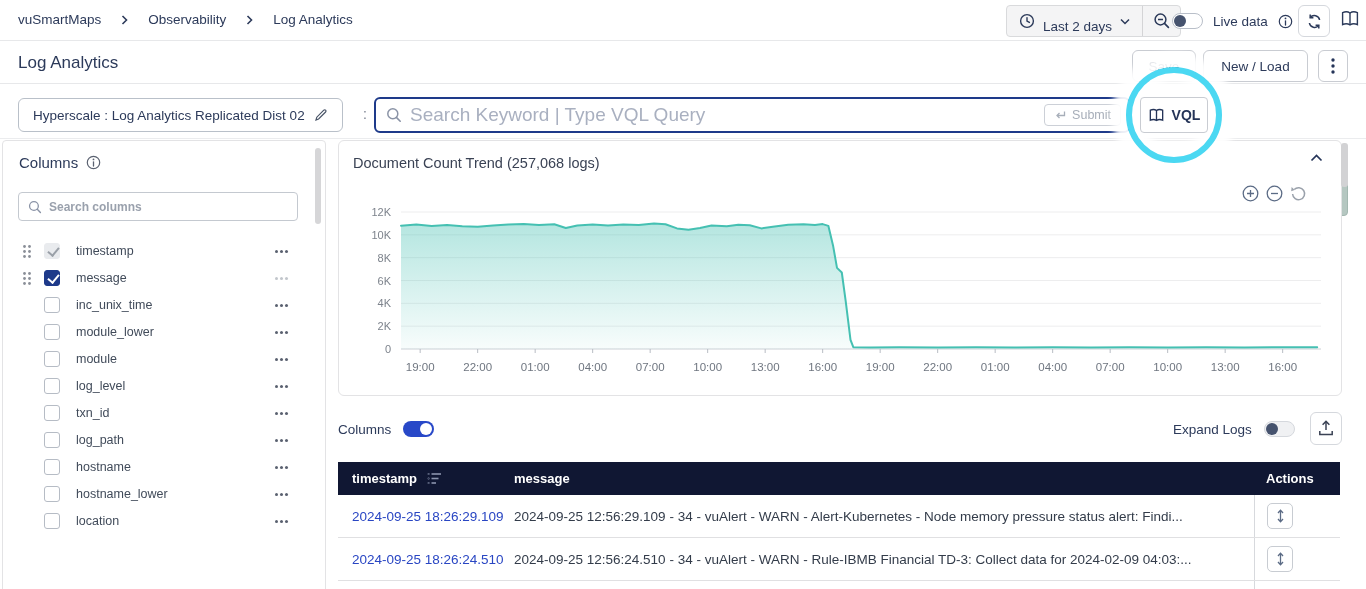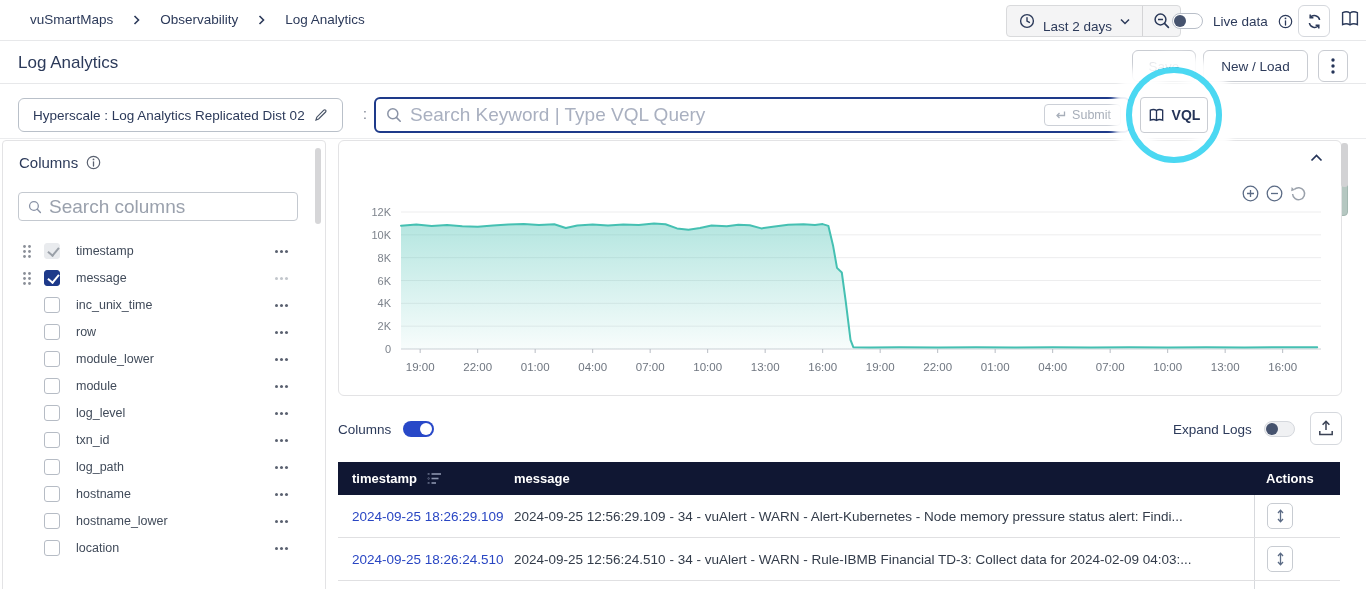--- a/index.html
+++ b/index.html
@@ -3,21 +3,21 @@
 <meta charset="utf-8">
 <style>
   * { margin:0; padding:0; box-sizing:border-box; }
   html,body { background:#fff; }
   .screen {
     position:relative; width:1366px; height:589px; overflow:hidden;
     background:#fff; font-family:"Liberation Sans", sans-serif; color:#2c3a5a;
   }
   
   .topbar { position:absolute; left:0; top:0; width:1366px; height:41px; border-bottom:1px solid #e7e8ea; background:#fff; }
-  .crumbs { position:absolute; left:18px; top:12px; display:flex; align-items:center; gap:20px; font-size:13.5px; color:#2c3a5a;margin-left:12px; }
+  .crumbs { position:absolute; left:18px; top:12px; display:flex; align-items:center; gap:20px; font-size:13.5px; color:#2c3a5a; }
   .crumb { cursor:pointer; }
   .tr-group { position:absolute; left:1006px; top:5px; height:32px; display:flex; align-items:center;
     background:#f4f4f5; border:1px solid #d9dadc; border-radius:4px; overflow:hidden; }
   .tr-main { display:flex; align-items:center; gap:8px; padding:0 12px; height:100%; cursor:pointer; }
   .tr-zoom { display:flex; align-items:center; justify-content:center; width:38px; height:100%; border-left:1px solid #d4d4d6; cursor:pointer; }
   .tr-label { font-size:13.5px; color:#2c3a5a;margin-top:10px; }
   .toggle { position:relative; width:31px; height:16px; border-radius:9px; cursor:pointer; }
   .toggle.off { background:#fff; border:1px solid #b9bfc9; }
   .toggle.off .knob { position:absolute; left:1px; top:1px; width:12px; height:12px; border-radius:50%; background:#46536e; }
   .toggle.off2 { background:#f0f1f3; border:1px solid #d5d8dd; }
@@ -57,21 +57,21 @@
   .buildfilter-btn { position:absolute; left:1226px; top:98px; width:122px; height:34px; display:flex; align-items:center; justify-content:center;
     gap:8px; background:#b5c7c1; border:1px solid #a3b8b1; border-radius:4px; color:#335c52; font-size:13.5px; cursor:pointer; }
   .plus-glyph { font-size:16px; line-height:1; color:#335c52; }
   
   .sidebar { position:absolute; left:2px; top:140px; width:324px; height:460px; background:#fff;
     border:1px solid #e3e3e5; border-radius:4px 4px 0 0; }
   .sb-title-row { position:absolute; left:16px; top:13px; display:flex; align-items:center; gap:8px; }
   .sb-title { font-size:15px; color:#2c3a5a; }
   .sb-search { position:absolute; left:15px; top:51px; width:280px; height:29px; border:1px solid #c4c9d0; border-radius:4px;
     display:flex; align-items:center; gap:7px; padding:0 9px; }
-  .sb-search input { flex:1; border:none; outline:none; font-size:19px; color:#3c4654; font-family:"Liberation Sans",sans-serif; }
+  .sb-search input { flex:1; border:none; outline:none; font-size:12px; color:#3c4654; font-family:"Liberation Sans",sans-serif;font-weight:bold; }
   .sb-search input::placeholder { color:#9aa1ad; }
   .sb-scroll { position:absolute; left:312px; top:7px; width:6px; height:76px; background:#d6d6d8; border-radius:3px; }
   .col-list { position:absolute; left:0; top:96px; width:310px; }
   .col-item { position:relative; height:27px; display:flex; align-items:center; cursor:pointer; }
   .drag { position:absolute; left:19px; width:10px; height:14px; color:#8a8f98; }
   .cb { position:absolute; left:41px; width:16px; height:16px; border:1px solid #b6bcc5; border-radius:3px; background:#fff; }
   .cb.checked { background:#1e3a8a; border-color:#1e3a8a; }
   .cb.checked::after { content:""; position:absolute; left:4.5px; top:1.5px; width:5px; height:9px;
     border:solid #fff; border-width:0 2px 2px 0; transform:rotate(40deg); }
   .cb.locked { background:#e9ebee; border-color:#e9ebee; }
@@ -307,26 +307,20 @@
       <span class="dots dim"></span>
     </div>
 
     <div class="col-item">
 
       <span class="cb"></span>
       <span class="col-label">inc_unix_time</span>
       <span class="dots"></span>
     </div>
 
-    <div class="col-item">
-
-      <span class="cb"></span>
-      <span class="col-label">row</span>
-      <span class="dots"></span>
-    </div>
 
     <div class="col-item">
 
       <span class="cb"></span>
       <span class="col-label">module_lower</span>
       <span class="dots"></span>
     </div>
 
     <div class="col-item">
 
@@ -374,20 +368,21 @@
     <div class="col-item">
 
       <span class="cb"></span>
       <span class="col-label">location</span>
       <span class="dots"></span>
     </div>
   </div>
   </div>
 
   <div class="chartcard">
+    <div class="chart-title">Document Count Trend (257,068 logs)</div>
     <span class="collapse-ic">
         <svg width="13" height="8" viewBox="0 0 13 8">
           <path d="M1.5 6.5 L6.5 1.5 L11.5 6.5" fill="none" stroke="#253458" stroke-width="1.7"></path>
         </svg>
       </span>
     <div class="zoomctrls">
       <span>
           <svg width="17" height="17" viewBox="0 0 17 17">
             <circle cx="8.5" cy="8.5" r="7.3" fill="none" stroke="#5b6b85" stroke-width="1.3"></circle>
             <path d="M5 8.5 H12 M8.5 5 V12" stroke="#5b6b85" stroke-width="1.3"></path>

